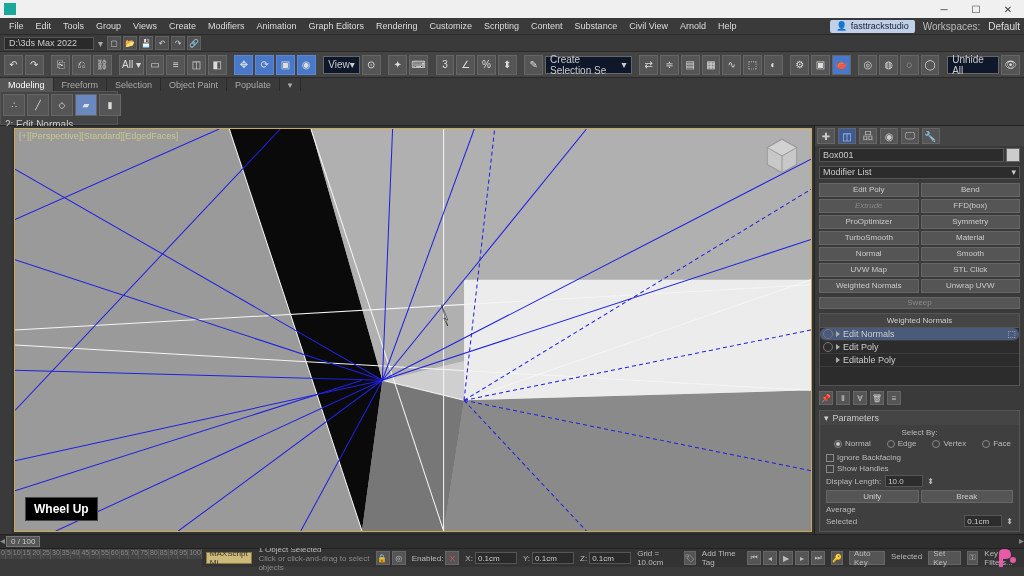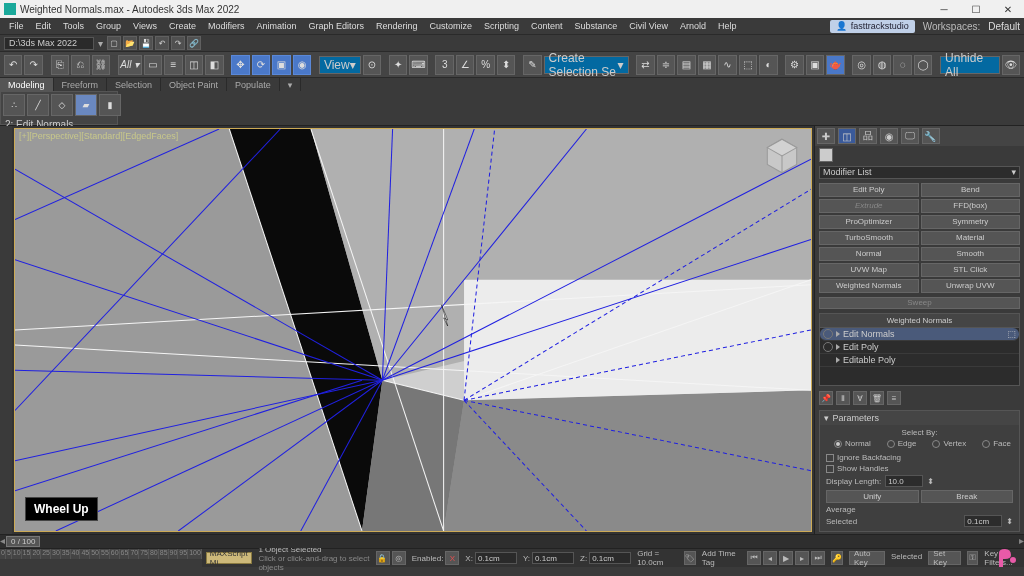--- a/index.html
+++ b/index.html
@@ -13,21 +13,21 @@
   .menubar-right { margin-left:auto; display:flex; gap:8px; align-items:center; }
   .user-chip { background:#c0d0e8; color:#223; padding:0 6px; border-radius:2px; height:13px; display:flex; align-items:center; font-size:9px; }
   .filebar { height: 18px; background: #3a3a3a; border-top:1px solid #2a2a2a; border-bottom:1px solid #2a2a2a; display:flex; align-items:center; padding:0 4px; gap:4px; }
   .filebar input { background:#2a2a2a; border:1px solid #555; color:#ccc; font-size:9px; padding:0 4px; height:13px; width:90px; }
   .icon-row { display:flex; gap:2px; }
   .icon-btn { width:14px; height:14px; background:#505050; border:1px solid #606060; display:flex; align-items:center; justify-content:center; color:#ccc; font-size:8px; }
   .toolbar { height: 26px; background: #444; border-bottom:1px solid #2a2a2a; display:flex; align-items:center; padding:0 4px; gap:2px; }
   .toolbar .tbtn { width:20px; height:20px; background:#555; border:1px solid #666; display:flex; align-items:center; justify-content:center; color:#ddd; font-size:10px; }
   .toolbar .tbtn.accent { background:#4a78c8; border-color:#5a88d8; }
   .toolbar .sep { width:4px; }
-  .toolbar .dd { background:#0369a1; border:1px solid #666; color:#ccc; font-size:12px; padding:0 4px; height:18px; display:flex; align-items:center; }
+  .toolbar .dd { background:#0f172a; border:1px solid #666; color:#ccc; font-size:10px; padding:0 4px; height:18px; display:flex; align-items:center; }
   .ribbon-area { height: 48px; background:#3a3a3a; border-bottom:1px solid #222; display:flex; }
   .ribbon-tabs { display:flex; flex-direction:column; }
   .rtabs { display:flex; height:14px; }
   .rtab { padding:0 8px; color:#aaa; font-size:9px; display:flex; align-items:center; border-right:1px solid #2a2a2a; }
   .rtab.active { background:#555; color:#fff; }
   .rpanel { height:34px; background:#444; border:1px solid #555; display:flex; align-items:center; padding:2px; gap:2px; }
   .rbtn { width:22px; height:22px; background:#555; border:1px solid #666; display:flex; align-items:center; justify-content:center; color:#ddd; font-size:9px; }
   .rbtn.active { background:#6a88c0; }
   .main { display:flex; height: calc(576px - 18px - 16px - 18px - 26px - 48px - 14px - 28px); justify-content: center; }
   .left-gutter { width:12px; background:#3a3a3a; }
@@ -84,21 +84,20 @@
   .pink-logo { position:absolute; right:4px; bottom:4px; width:26px; height:26px; color:#e85aa8; font-weight:bold; font-size:18px; display:flex; align-items:center; justify-content:center; z-index:20; }
   .maxscript-box { background:#cdb97a; color:#333; border:1px solid #8a7a40; font-size:8px; padding:0 3px; height:12px; display:flex; align-items:center; width:56px; }
   svg.vp { position:absolute; inset:0; width:100%; height:100%; }
 </style>
 </head>
 <body>
 
 <div class="titlebar">
   <div class="titlebar-left">
     <span style="width:12px;height:12px;background:#1aa89a;display:inline-block;"></span>
-    <span>Weighted Normals.max - Autodesk 3ds Max 2022</span>
   </div>
   <div class="titlebar-right">
     <div class="win-btn">─</div>
     <div class="win-btn">☐</div>
     <div class="win-btn">✕</div>
   </div>
 </div>
 
 <div class="menubar">
   <span class="menu-item">File</span>
@@ -142,21 +141,21 @@
 </div>
 
 <div class="toolbar">
   <div class="tbtn">↶</div>
   <div class="tbtn">↷</div>
   <div class="sep"></div>
   <div class="tbtn">⎘</div>
   <div class="tbtn">⎌</div>
   <div class="tbtn">⛓</div>
   <div class="sep"></div>
-  <div class="tbtn" style="width:26px;font-style:italic;">All ▾</div>
+  <div class="tbtn" style="width:26px;">All ▾</div>
   <div class="tbtn">▭</div>
   <div class="tbtn">≡</div>
   <div class="tbtn">◫</div>
   <div class="tbtn">◧</div>
   <div class="sep"></div>
   <div class="tbtn accent">✥</div>
   <div class="tbtn accent">⟳</div>
   <div class="tbtn accent">▣</div>
   <div class="tbtn accent">◉</div>
   <div class="sep"></div>
@@ -287,20 +286,21 @@
   <div class="cmd-panel">
     <div class="cmd-tabs">
       <div class="cmd-tab">✚</div>
       <div class="cmd-tab active">◫</div>
       <div class="cmd-tab">品</div>
       <div class="cmd-tab">◉</div>
       <div class="cmd-tab">🖵</div>
       <div class="cmd-tab">🔧</div>
     </div>
     <div class="obj-name">
+      <input value="Box001" style="">
       <div class="color-swatch"></div>
     </div>
     <div class="mod-list-dd">
         <span>Modifier List</span>
         <span>▾</span>
       </div>
     <div class="mod-btns">
       <div class="mb">Edit Poly</div>
       <div class="mb">Bend</div>
       <div class="mb dim">Extrude</div>

